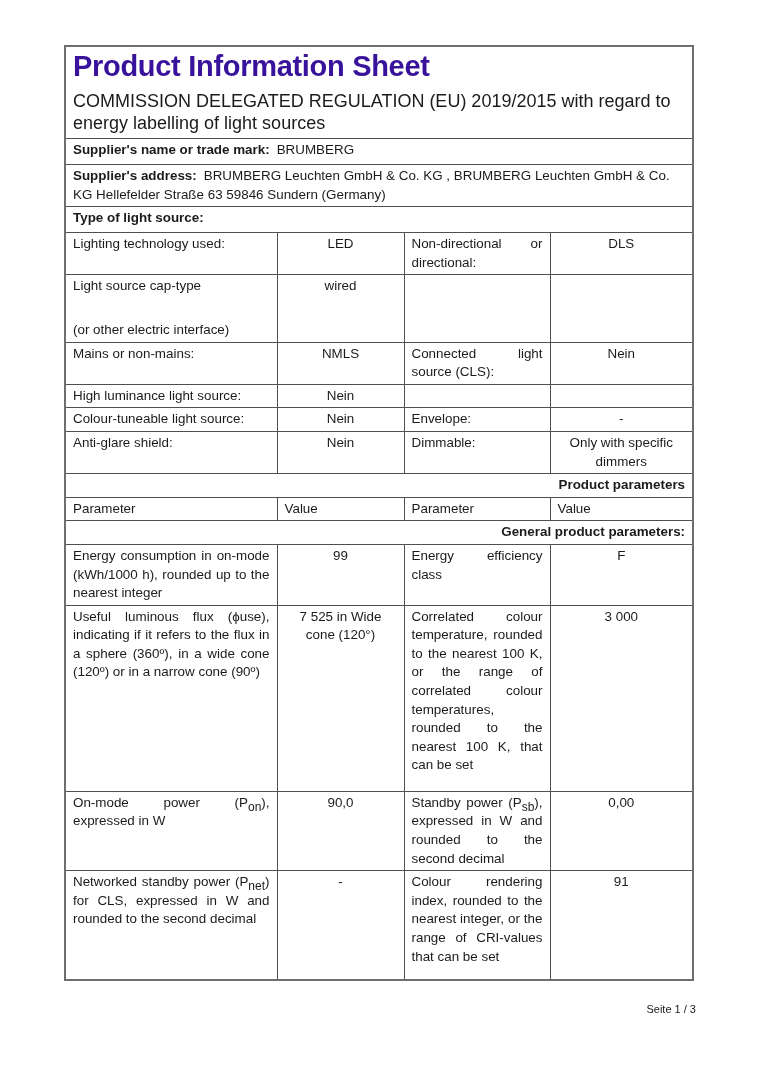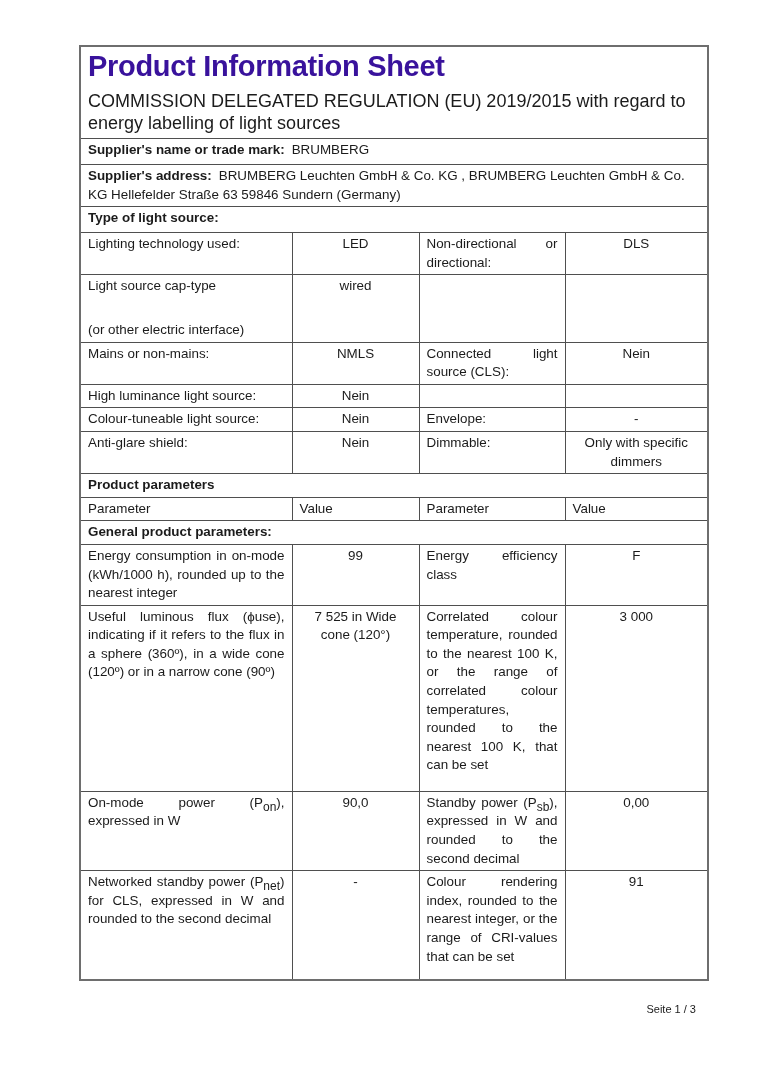--- a/index.html
+++ b/index.html
@@ -5,21 +5,21 @@
   html,body{margin:0;padding:0;background:#ffffff;}
   .page{
     position:relative;
     width:764px;height:1080px;
     background:#ffffff;
     font-family:"Liberation Sans","DejaVu Sans",sans-serif;
     color:#1b1b1b;
     overflow:hidden;
   }
   table.sheet{
-    position:absolute;left:79px;top:45px;
+    position:absolute;left:64px;top:45px;
     width:628px;
     border-collapse:collapse;table-layout:fixed;
     border:2px solid #6e6e6e;
   }
   table.sheet td{
     border:1px solid #4f4f4f;
     vertical-align:top;
     padding:2px 7px;
     font-size:13.4px;
     line-height:18.6px;
@@ -35,21 +35,21 @@
   }
   p.doc-subtitle{
     margin:7px 0 2px 0;
     font-size:18px;
     line-height:22px;
   }
   .lbl{font-weight:bold;}
   .val{margin-left:7px;}
   td.c-param{text-align:justify;}
   td.c-value{text-align:center;}
-  tr.section-row td{text-align:left;font-weight:bold;}
+  tr.section-row td{text-align:right;font-weight:bold;}
   .para2{margin-top:25px;}
   
   tr.h26 td{height:21px;}
   tr.h36 td{height:31px;}
   tr.h45 td{height:40px;}
   tr.h38 td{height:33px;}
   tr.h18 td{height:13px;}
   tr.h40 td{height:35px;}
   tr.h55 td{height:50px;}
   tr.h185 td{height:181px;}

